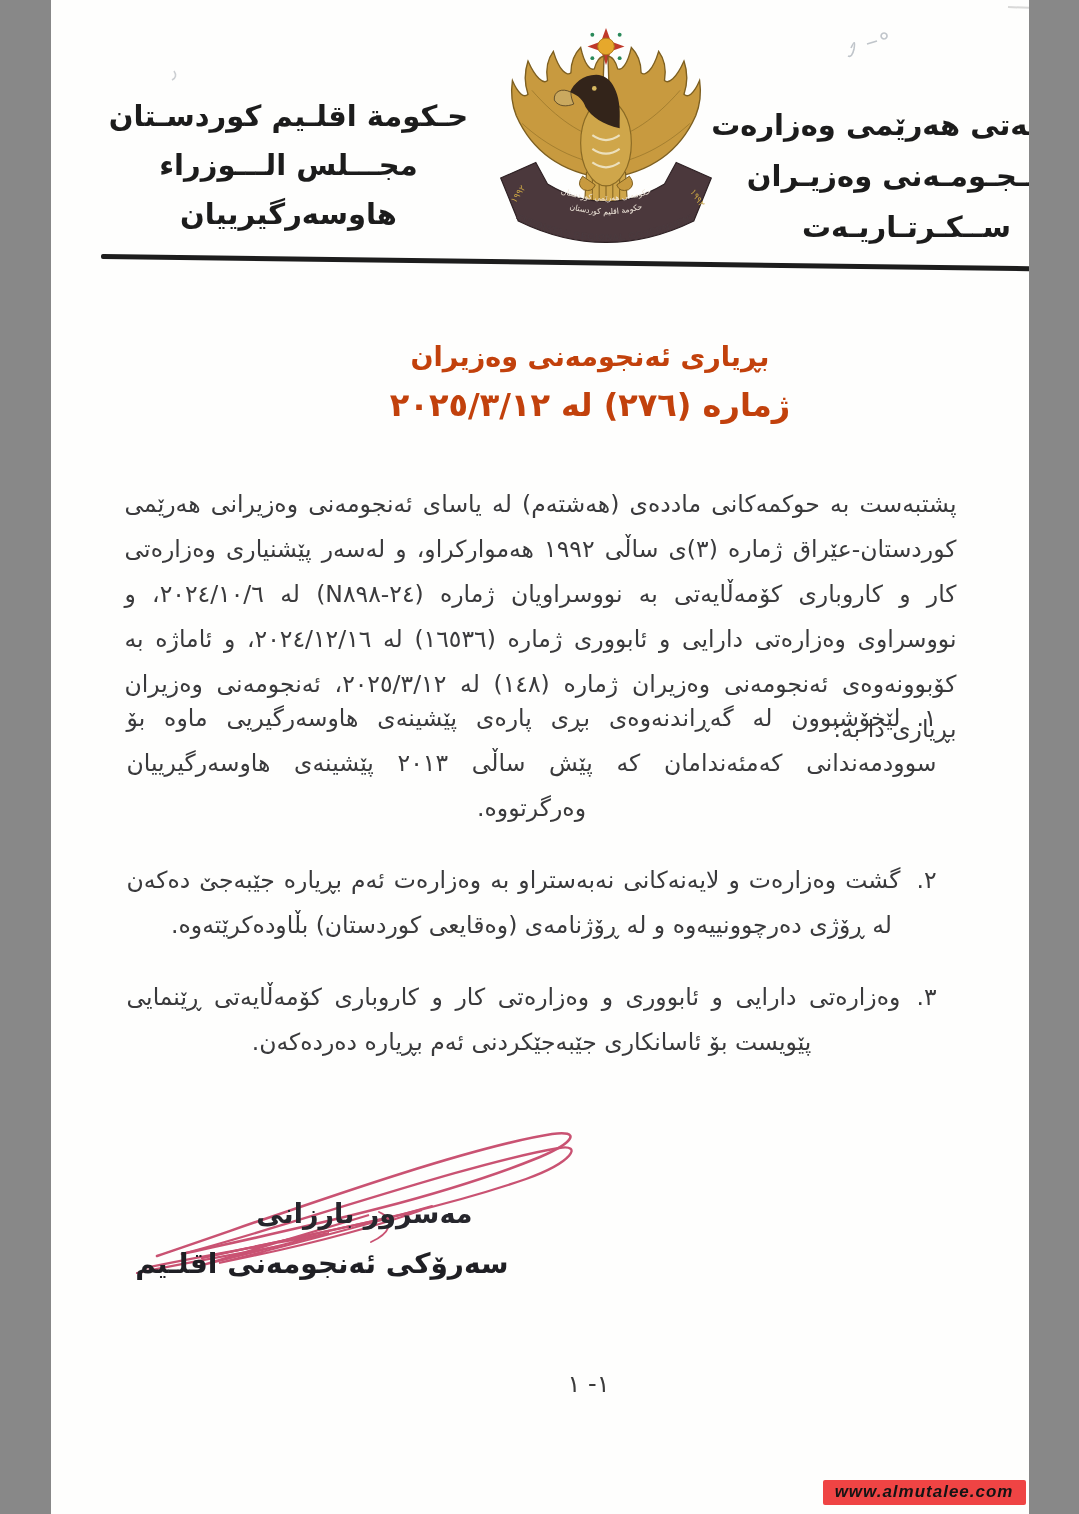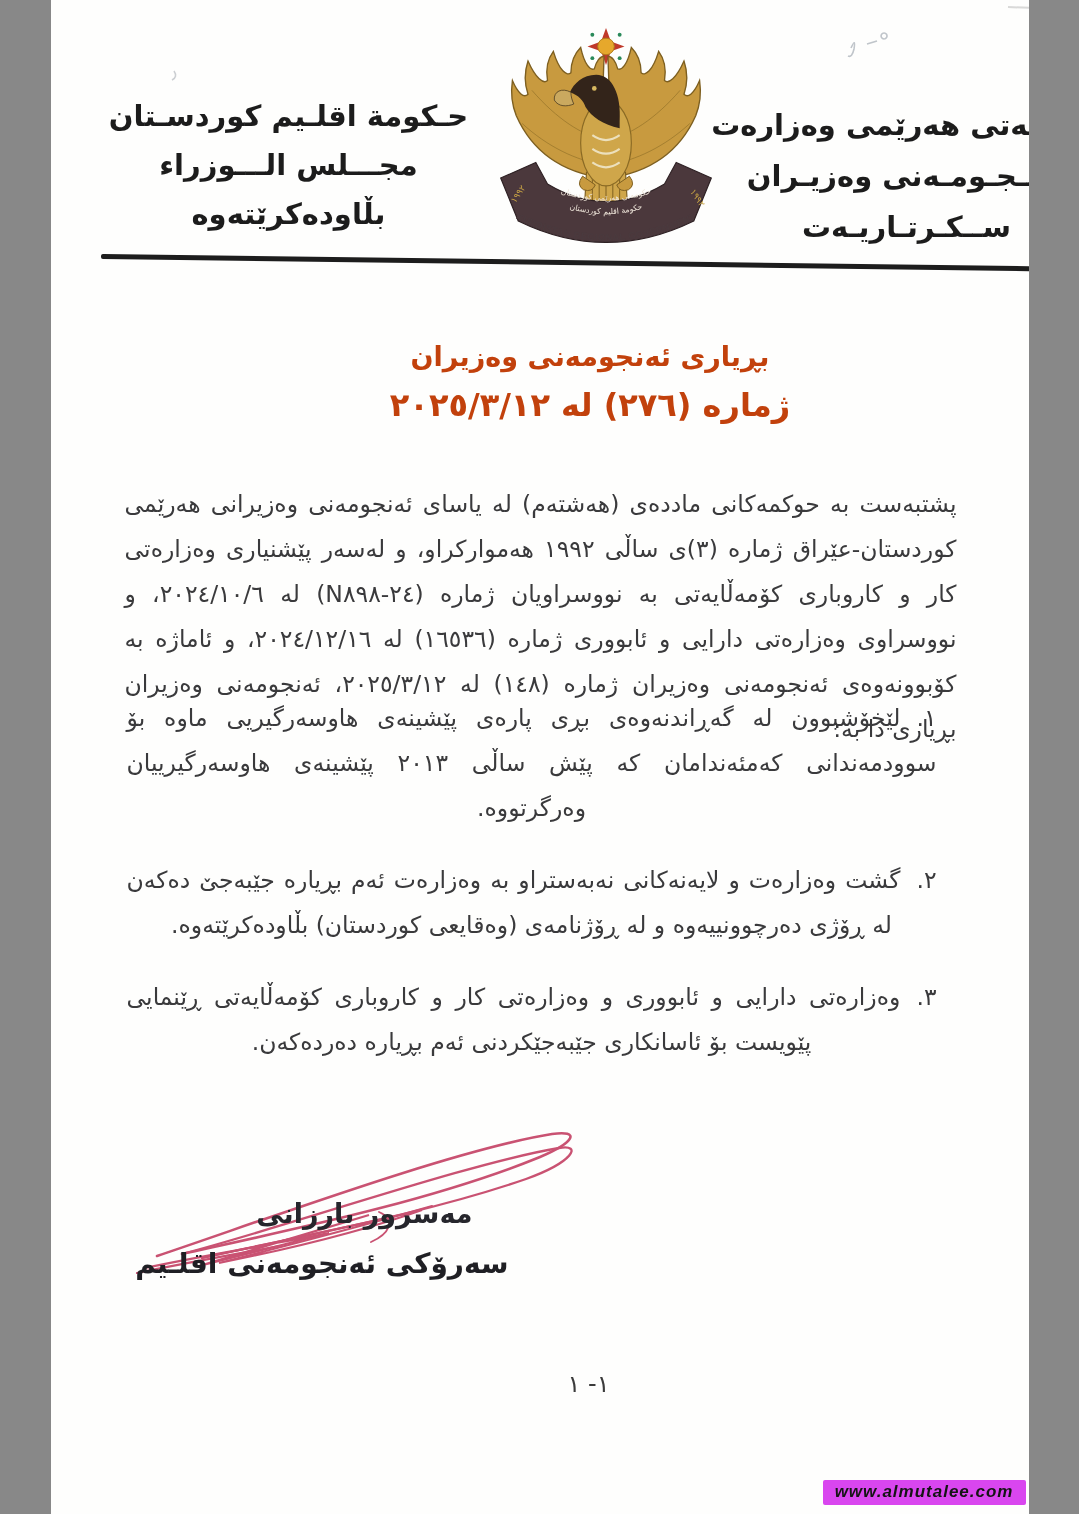--- a/index.html
+++ b/index.html
@@ -46,36 +46,36 @@
     position:absolute; left:128px; top:1247px; width:330px; text-align:center;
     direction:rtl; font-size:28px; font-weight:bold; color:#1f1f24; white-space:nowrap;
   }
   
   .page-num{
     position:absolute; left:478px; top:1370px; width:120px; text-align:center;
     direction:rtl; font-size:24px; color:#3b3b3b; letter-spacing:2px;
   }
   .watermark{
     position:absolute; right:3px; bottom:9px;
-    background:#d946ef; color:#141414;
+    background:#ef4444; color:#141414;
     font-family:"Liberation Sans", sans-serif;
     font-style:italic; font-weight:bold; font-size:17px;
     padding:2px 12px 3px 12px; letter-spacing:1px; border-radius:2px;
   }
   .pen-marks{position:absolute; left:0; top:0; width:1079px; height:1514px; pointer-events:none;}
 </style>
 </head>
 <body>
 
 <div class="page">
 
   <div class="hdr hdr-left">
     <div>حـكومة اقلـيم كوردسـتان</div>
     <div>مجـــلس الـــوزراء</div>
-    <div>بڵاودەکرێتەوە</div>
+    <div>هاوسەرگیرییان</div>
   </div>
 
   <div class="hdr hdr-right">
     <div>حکومەتی هەرێمی وەزارەت</div>
     <div>ئەنـجـومـەنی وەزیـران</div>
     <div>ســکـرتـاریـەت</div>
   </div>
 
   <svg class="emblem" viewBox="0 0 240 230">
 

